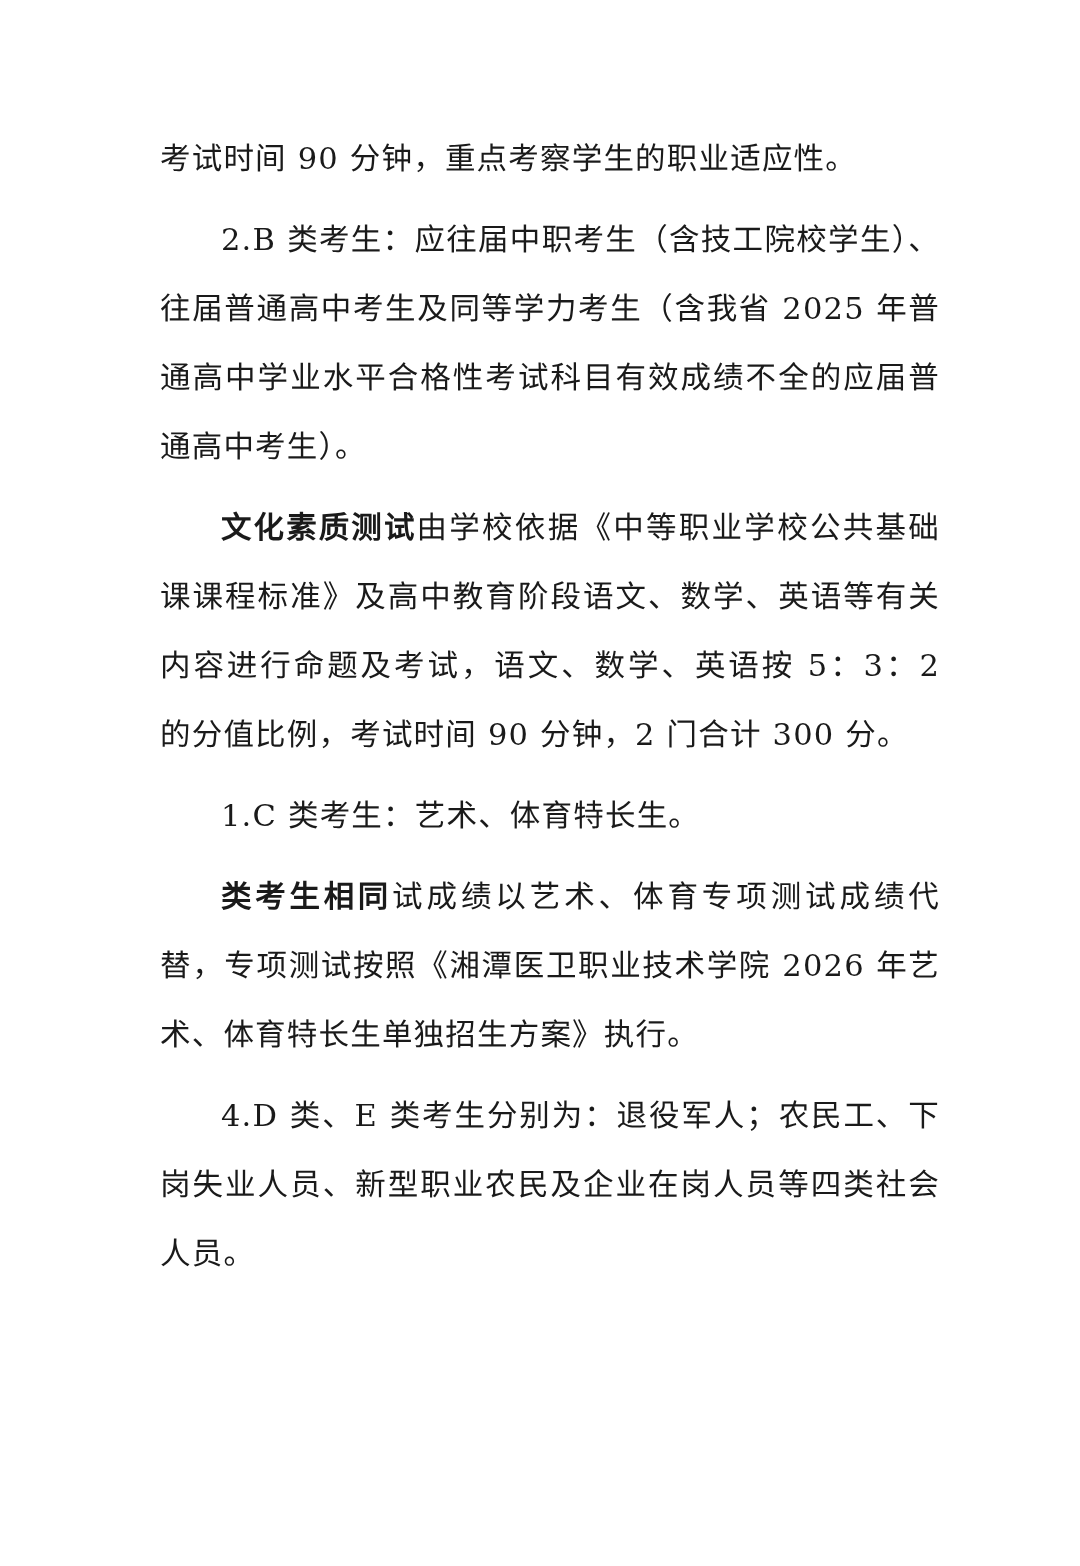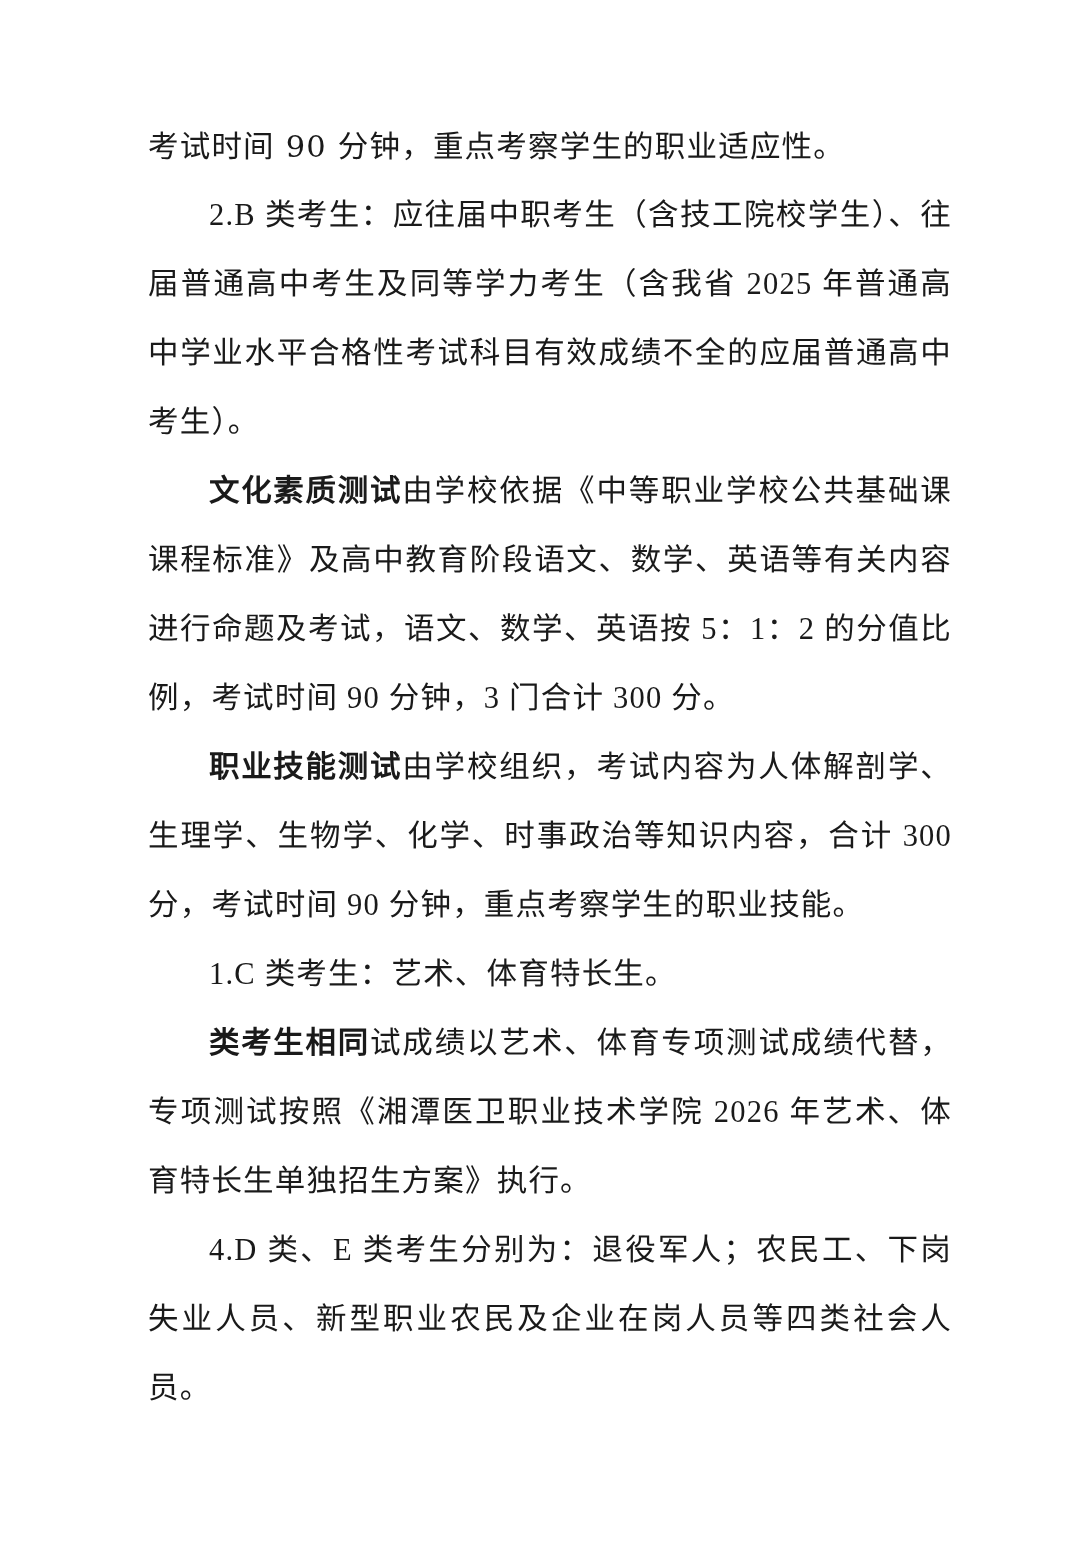--- a/index.html
+++ b/index.html
@@ -24,41 +24,39 @@
   }
   .doc-body {
     font-size: 30.5px;
     line-height: 69px;
     letter-spacing: 0.4px;
     text-align: justify;
     text-justify: inter-ideograph;
     color: #1a1a1a;
   }
   p {
-    margin: 0;
+    margin: 12px;
     text-indent: 0;
   }
   p.indent {
     text-indent: 2em;
-    font-family: Liberation Serif, serif;
   }
   .bold {
     font-weight: 700;
     letter-spacing: 1px;
   }
   .spaced {
     letter-spacing: 1.2px;
   }
 </style>
 </head>
 <body>
 
 <div class="page">
   <div class="doc-body" id="doc-body">
       <p class=""><span class="spaced">考试时间 90 分钟，重点考察学生的职业适应性。</span></p>
       <p class="indent"><span class="spaced">2.B 类考生：应往届中职考生（含技工院校学生）、往届普通高中考生及同等学力考生（含我省 2025 年普通高中学业水平合格性考试科目有效成绩不全的应届普通高中考生）。</span></p>
-      <p class="indent"><span class="bold">文化素质测试</span><span class="spaced">由学校依据《中等职业学校公共基础课课程标准》及高中教育阶段语文、数学、英语等有关内容进行命题及考试，语文、数学、英语按 5：1：2 的分值比例，考试时间 90 分钟，3 门合计 300 分。</span></p>
-      <p class="indent"><span class="bold">职业技能测试</span><span class="spaced">由学校组织，考试内容为人体解剖学、生理学、生物学、化学、时事政治等知识内容，合计 300 分，考试时间 90 分钟，重点考察学生的职业技能。</span></p>
+      <p class="indent"><span class="bold">文化素质测试</span><span class="spaced">由学校依据《中等职业学校公共基础课课程标准》及高中教育阶段语文、数学、英语等有关内容进行命题及考试，语文、数学、英语按 5：3：2 的分值比例，考试时间 90 分钟，2 门合计 300 分。</span></p>
       <p class="indent"><span class="spaced">1.C 类考生：艺术、体育特长生。</span></p>
       <p class="indent"><span class="bold">类考生相同</span><span class="spaced">试成绩以艺术、体育专项测试成绩代替，专项测试按照《湘潭医卫职业技术学院 2026 年艺术、体育特长生单独招生方案》执行。</span></p>
       <p class="indent"><span class="spaced">4.D 类、E 类考生分别为：退役军人；农民工、下岗失业人员、新型职业农民及企业在岗人员等四类社会人员。</span></p>
     </div>
 </div>
 
 </body></html>

